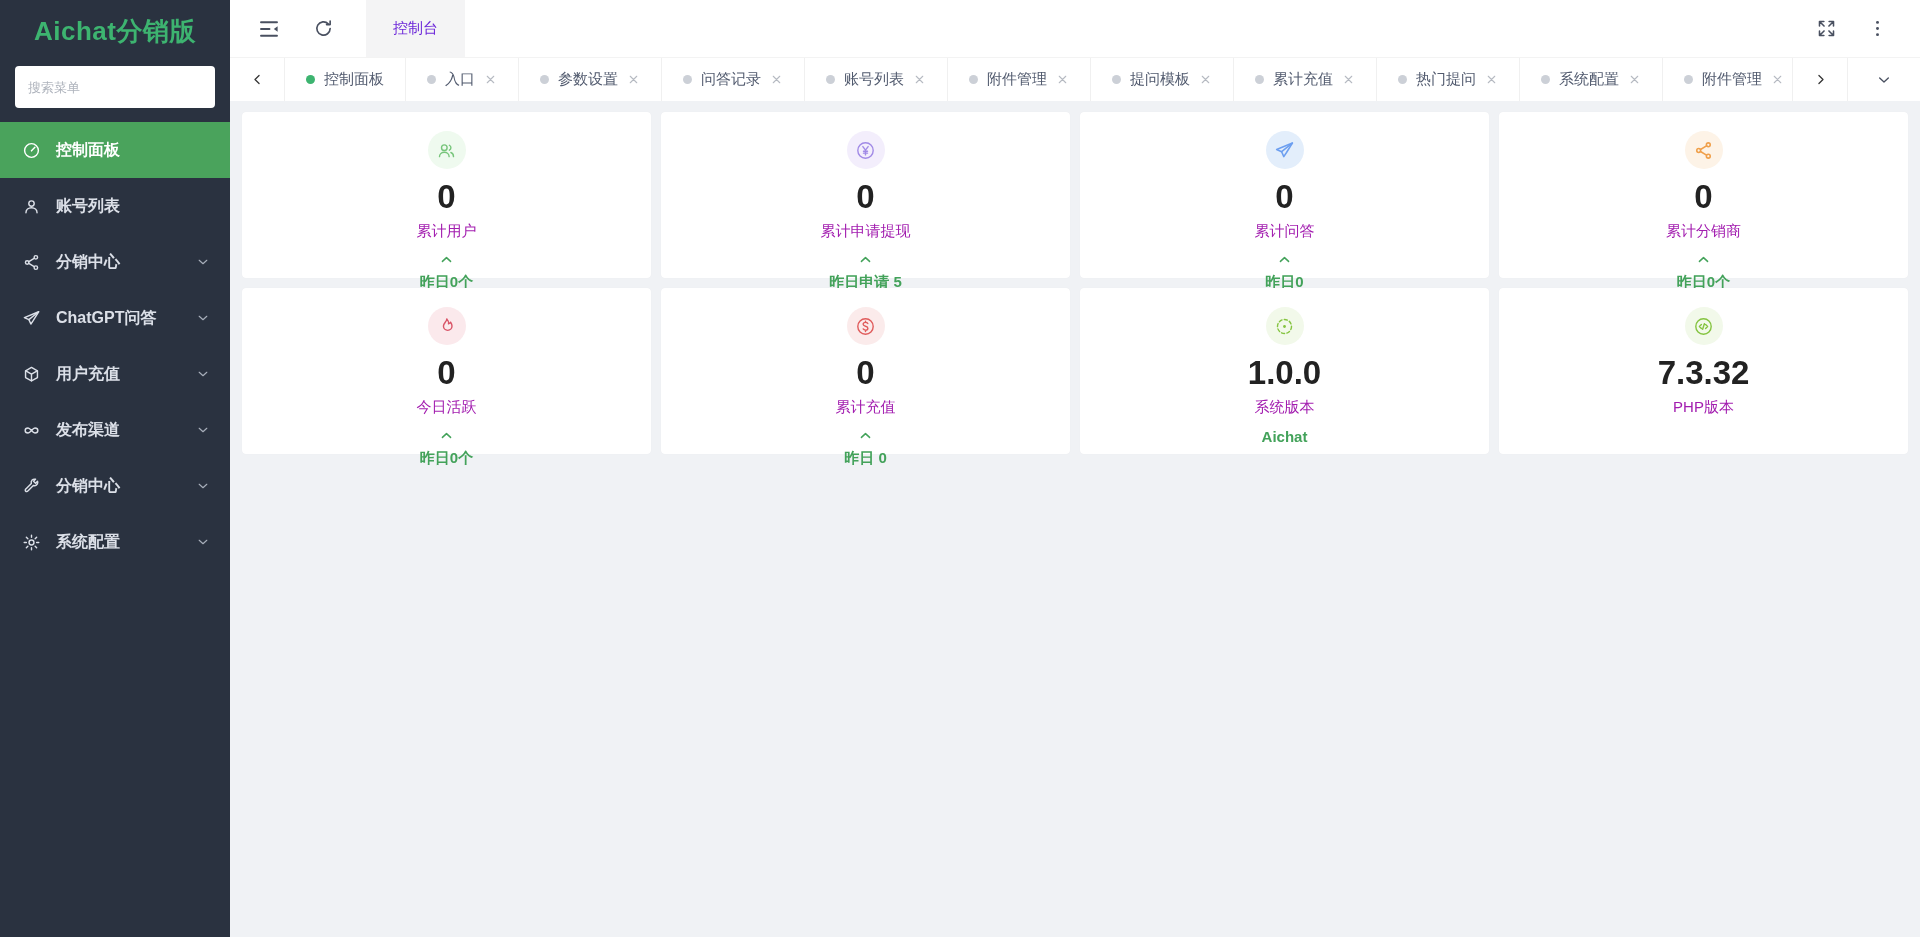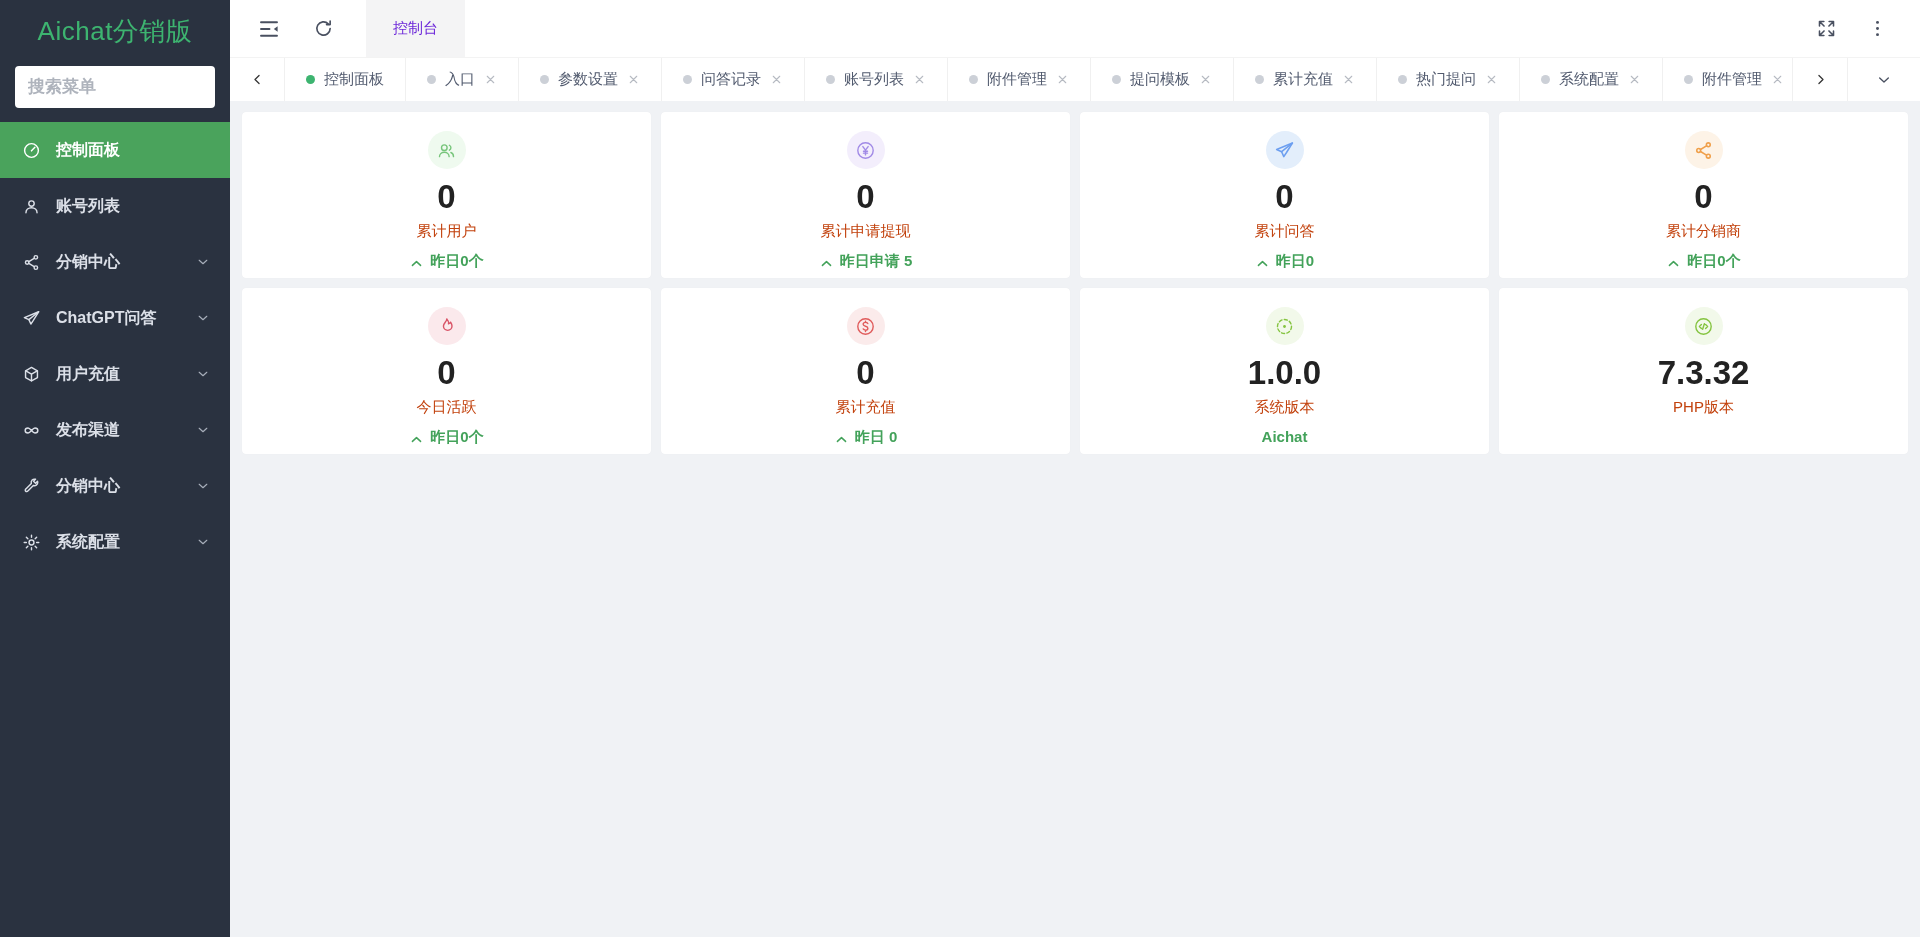--- a/index.html
+++ b/index.html
@@ -6,24 +6,24 @@
   body{
     width:1920px;height:937px;overflow:hidden;
     font-family:"Liberation Sans","DejaVu Sans",sans-serif;
     background:#f0f2f5;
   }
   .app{display:flex;width:100%;height:100%;}
 
   
   .sidebar{width:230px;min-width:230px;background:#2a3240;display:flex;flex-direction:column;}
   .logo{height:62px;display:flex;align-items:center;justify-content:center;
-        color:#3db470;font-size:26px;font-weight:normal;letter-spacing:.5px;}
+        color:#3db470;font-size:26px;font-weight:bold;letter-spacing:.5px;}
   .search-wrap{padding:4px 15px 10px;}
   .search-input{width:100%;box-sizing:border-box;height:42px;border:none;border-radius:4px;
-        padding:0 13px;font-size:17px;color:#701a75;background:#fff;outline:none;font-weight:bold;}
+        padding:0 13px;font-size:13px;color:#701a75;background:#fff;outline:none;}
   .search-input::placeholder{color:#aeb3bc;}
   .menu{margin-top:4px;display:flex;flex-direction:column;}
   .menu-item{height:56px;display:flex;align-items:center;padding:0 20px 0 22px;
         color:#dce0e8;font-size:16px;font-weight:bold;cursor:pointer;gap:15px;}
   .menu-item.active{background:#4aa35c;color:#fff;}
   .icn{display:inline-flex;align-items:center;justify-content:center;}
   .icn svg{width:100%;height:100%;display:block;}
   .mi-icon{width:19px;height:19px;}
   .mi-chevron{margin-left:auto;width:14px;height:14px;color:#a7aeba;}
 
@@ -59,23 +59,23 @@
   
   .content{flex:1;overflow:auto;}
   .stats-grid{display:grid;grid-template-columns:repeat(4,1fr);gap:10px;padding:11px 12px;}
   .card{background:#fff;border-radius:4px;height:166px;box-sizing:border-box;
         display:flex;flex-direction:column;align-items:center;padding-top:19px;
         box-shadow:0 0 1px rgba(0,0,0,.06);}
   .card-icon{width:38px;height:38px;border-radius:50%;display:flex;align-items:center;
         justify-content:center;flex:none;}
   .card-icon svg{width:21px;height:21px;}
   .card-value{margin-top:9px;font-size:33px;font-weight:bold;color:#222;line-height:1.15;}
-  .card-label{margin-top:6px;font-size:15px;color:#c2410c;}
-  .card-footer{margin-top:11px;display:flex;align-items:flex-end;gap:6px;
-        color:#43a25a;font-size:15px;font-weight:bold;}
+  .card-label{margin-top:6px;font-size:15px;color:#a21caf;}
+  .card-footer{margin-top:11px;display:flex;align-items:center;gap:6px;
+        color:#43a25a;font-size:15px;font-weight:bold;flex-direction:column;}
   .card-footer .icn{width:15px;height:15px;}
 </style>
 </head>
 <body>
 
 <div class="app">
 
   <aside class="sidebar">
     <div class="logo">Aichat分销版</div>
     <div class="search-wrap">

